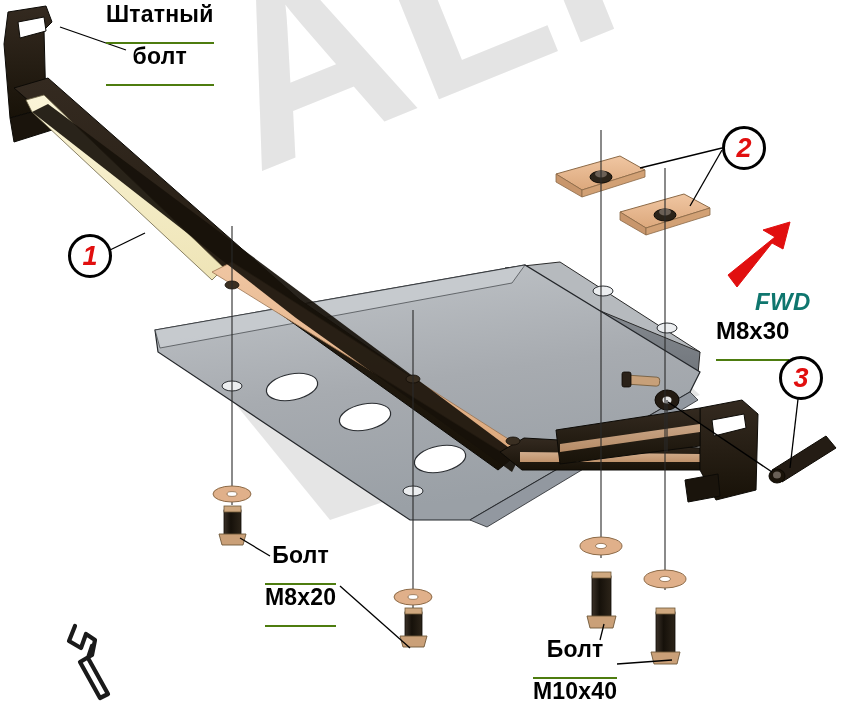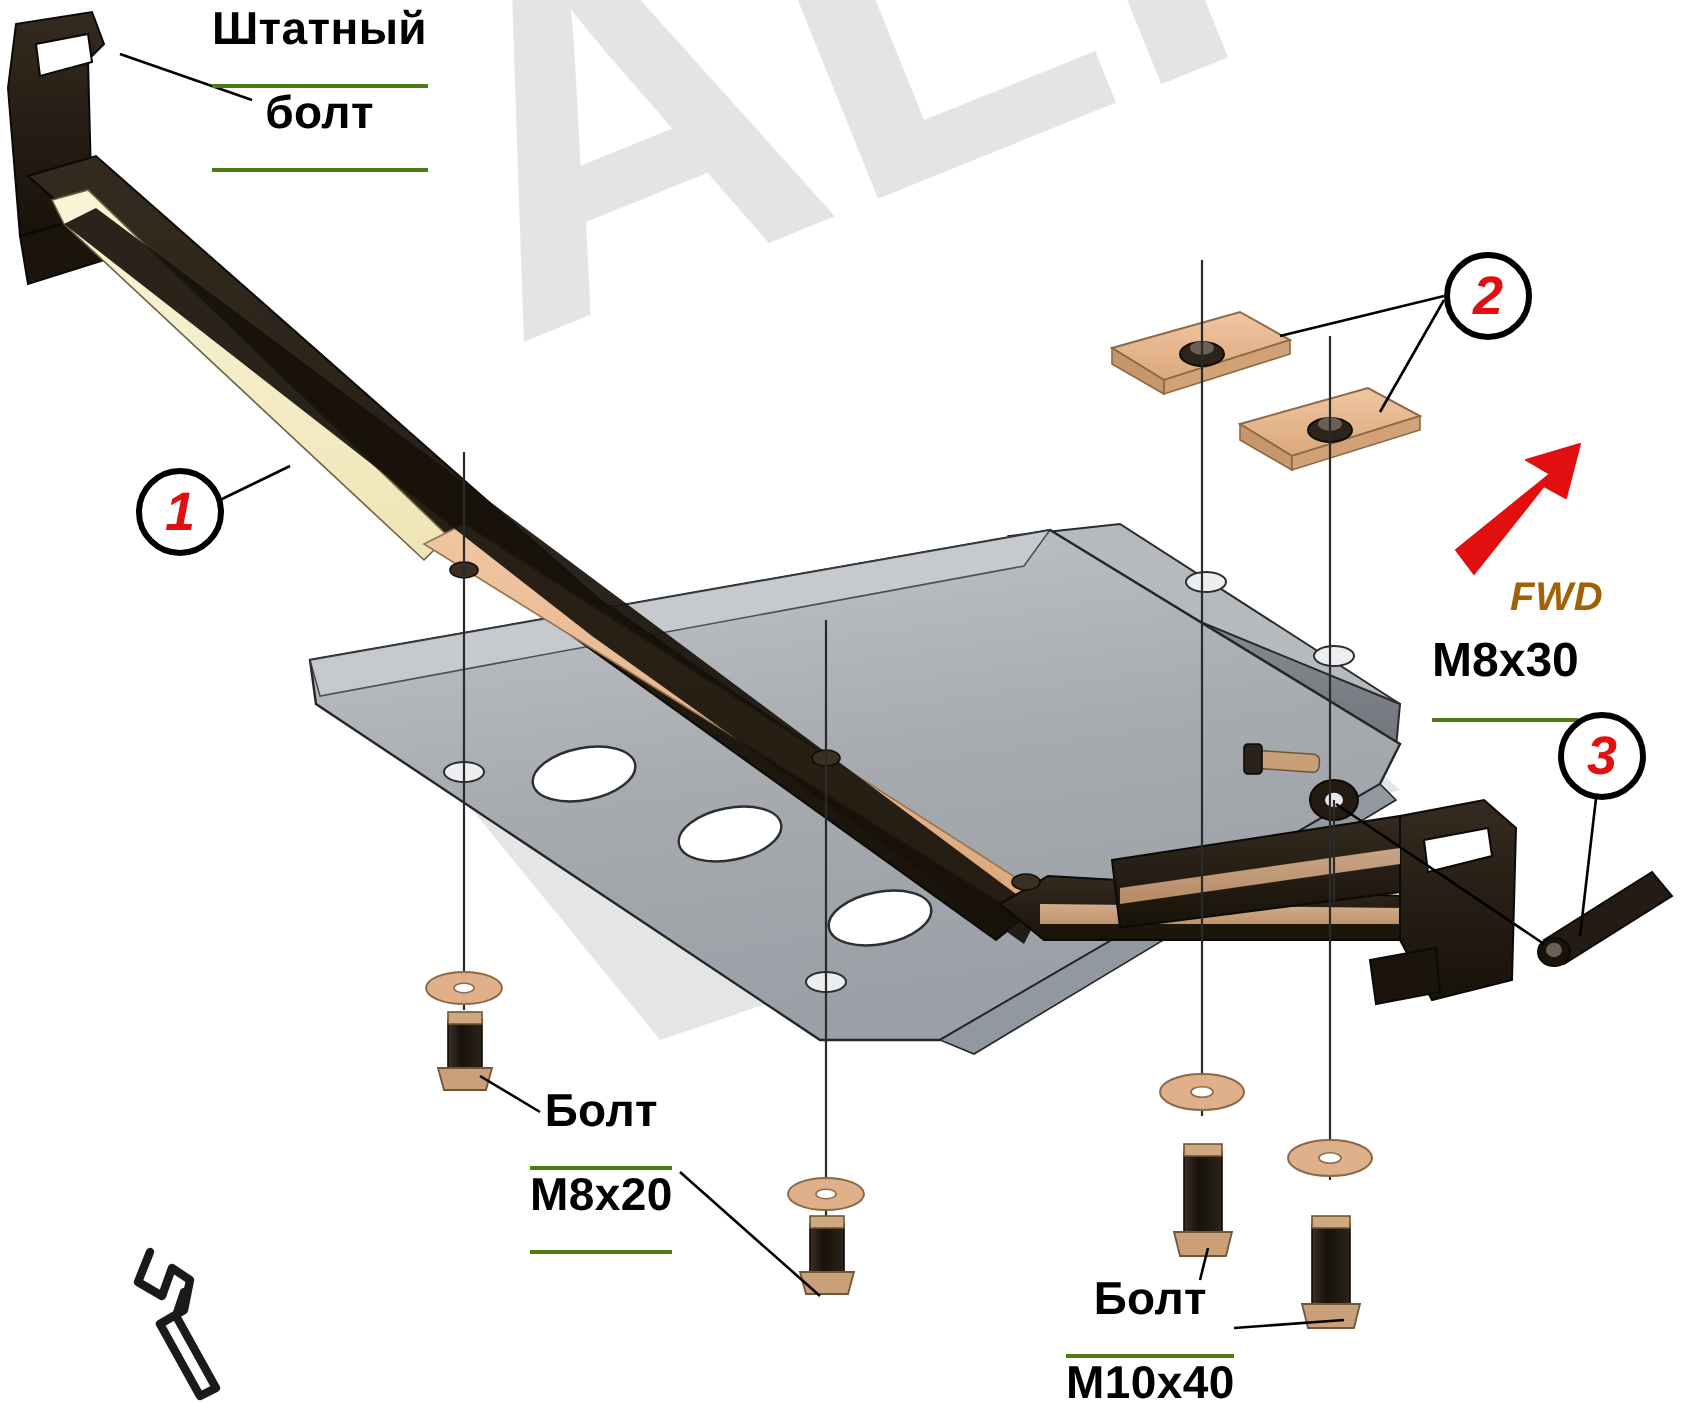--- a/index.html
+++ b/index.html
@@ -42,24 +42,24 @@
   .lbl-part {
     font-size: 23px;
     letter-spacing: 0.2px;
   }
   .lbl-spec {
     font-size: 24px;
     margin-top: 23px;
   }
   .fwd-text {
     position: absolute;
-    color: #a16207;
+    color: #0f766e;
     font-style: italic;
     font-weight: 700;
-    font-size: 20px;
+    font-size: 24px;
     font-family: "Liberation Sans", sans-serif;
     letter-spacing: 0.4px;
   }
   .marker {
     position: absolute;
     width: 44px;
     height: 44px;
     border: 3px solid #000000;
     border-radius: 50%;
     background: #ffffff;

